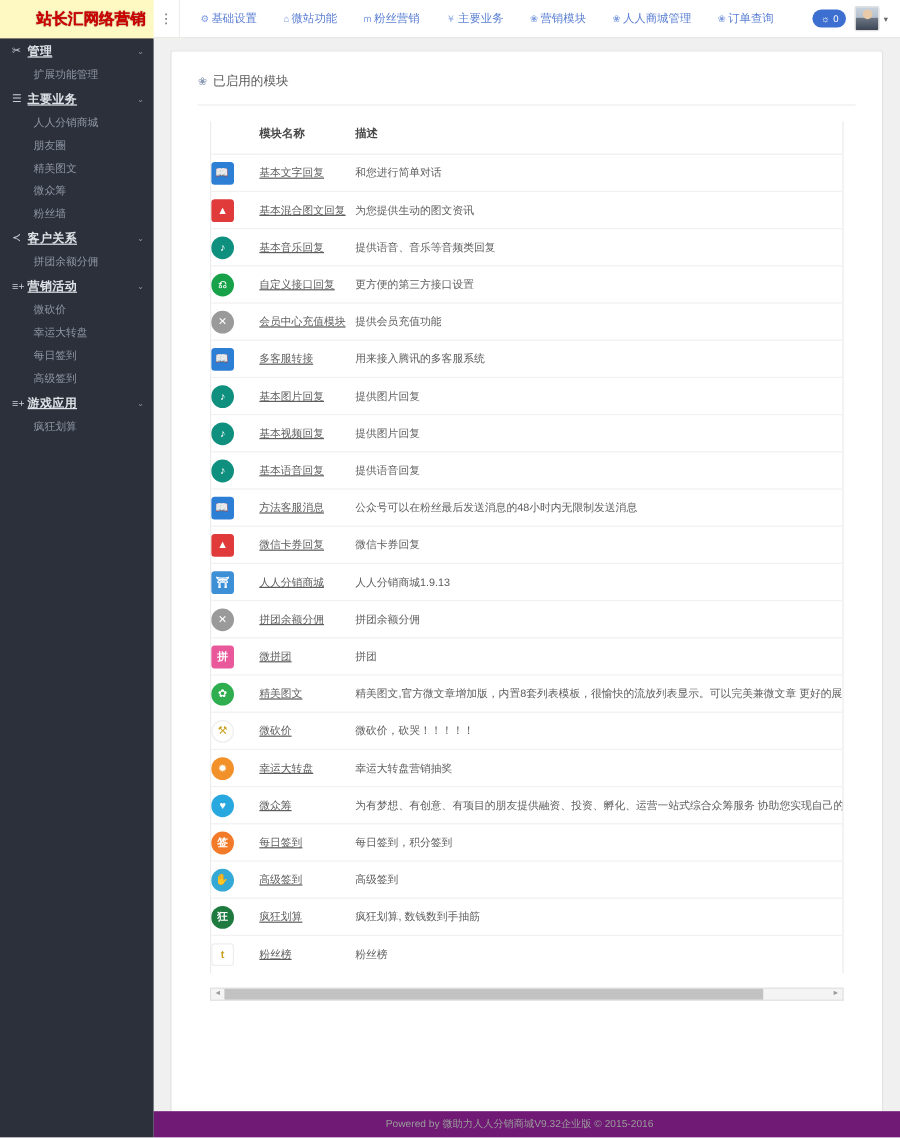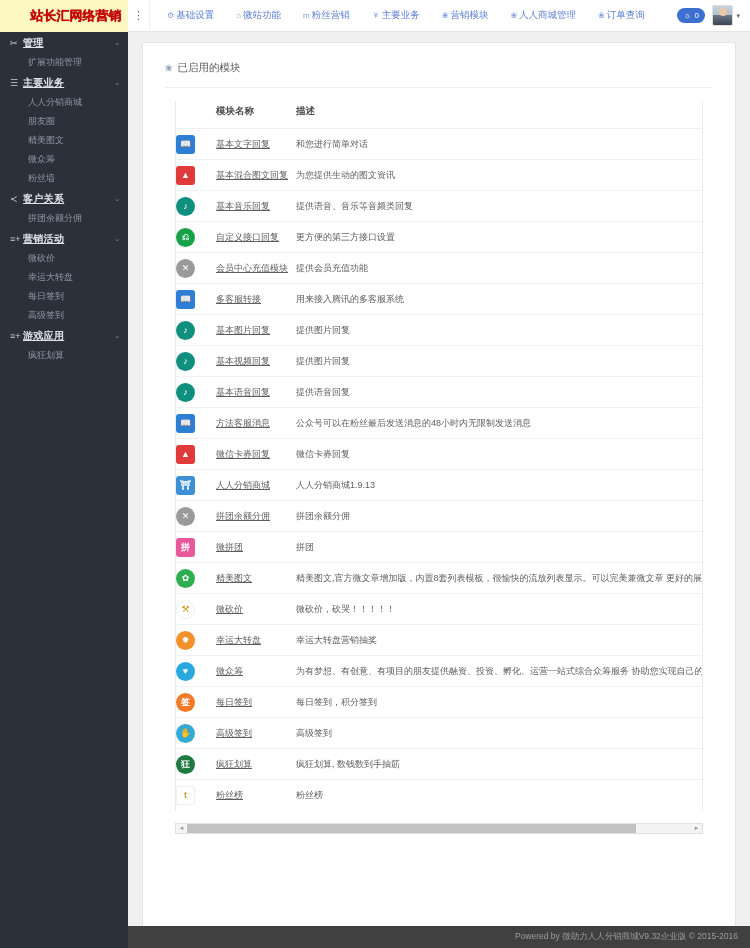--- a/index.html
+++ b/index.html
@@ -136,22 +136,22 @@
   }
   .hscroll .arrow { width: 11px; text-align: center; font-size: 6px; color: #9a9a9a; cursor: pointer; }
   .hscroll .track { flex: 1 1 auto; height: 9px; position: relative; }
   .hscroll .thumb {
     position: absolute; left: 0; top: 0; height: 9px; width: 89%;
     background: #c2c2c2; cursor: pointer;
   }
 
   
   #footer {
-    height: 22px; flex: 0 0 22px; display: flex; align-items: center; justify-content: flex-end;
-    padding-right: 12px; font-size: 8.5px; color: #9b9b9b; background: #404040;
+    height: 22px; flex: 0 0 22px; display: flex; align-items: center; justify-content: center;
+    padding-right: 12px; font-size: 8.5px; color: #9b9b9b; background: #701a75;
   }
 </style>
 </head>
 <body>
 
 <div id="app">
 
   <div id="sidebar">
     <div class="logo-bar">
       <span class="logo-text">站长汇网络营销</span>

